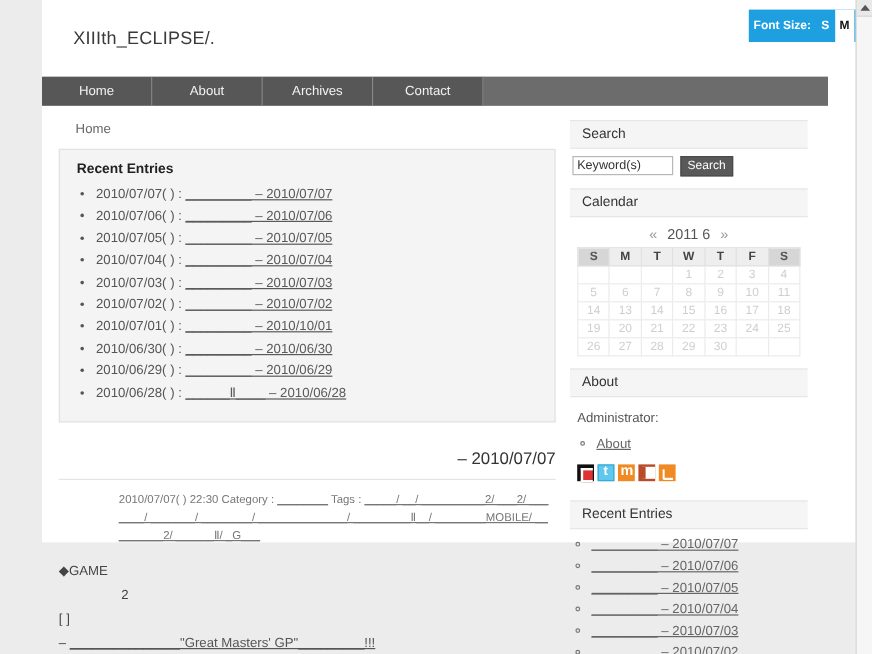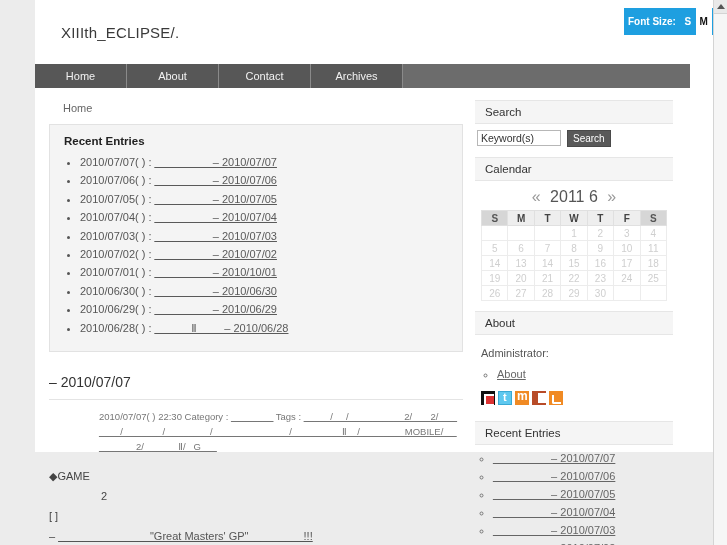--- a/index.html
+++ b/index.html
@@ -117,21 +117,21 @@
   }
   .panel li .lnk {
     color: #5a5a5a;
     text-decoration: underline;
     cursor: pointer;
   }
 
   
   .article { margin: 22px 12px 0 0; }
   .article-title {
-    text-align: left;
+    text-align: right;
     font-size: 14px;
     color: #333;
     padding-bottom: 9px;
     border-bottom: 1px solid #e4e4e4;
   }
   .article-meta {
     font-size: 9.5px;
     color: #777;
     line-height: 15px;
     padding: 9px 2px 0 2px;
@@ -181,21 +181,21 @@
     border: 1px solid #4a4a4a;
     padding: 2px 5px;
     cursor: pointer;
     font-family: "Liberation Sans", sans-serif;
   }
 
   
   .cal-wrap { padding: 4px 6px 6px 6px; }
   .cal-nav {
     text-align: center;
-    font-size: 16px;
+    font-size: 12px;
     color: #555;
     padding: 3px 0 4px 0;
   }
   .cal-nav .arw { color: #999; padding: 0 5px; cursor: pointer; }
   table.cal { border-collapse: collapse; width: 100%; }
   table.cal th {
     background: #eeeeee;
     border: 1px solid #e0e0e0;
     font-size: 10px;
     font-weight: bold;
@@ -271,22 +271,22 @@
 
   <div class="page">
 
     <div class="site-header">
       <div class="site-title">XIIIth_ECLIPSE/.</div>
     </div>
 
     <div class="nav">
       <div class="nav-item">Home</div>
       <div class="nav-item">About</div>
+      <div class="nav-item">Archives</div>
       <div class="nav-item">Contact</div>
-      <div class="nav-item">Archives</div>
       <div class="nav-filler"></div>
     </div>
 
     <div class="content-wrap">
 
       <div class="main-col">
 
         <div class="breadcrumb">Home</div>
 
         <div class="panel">

